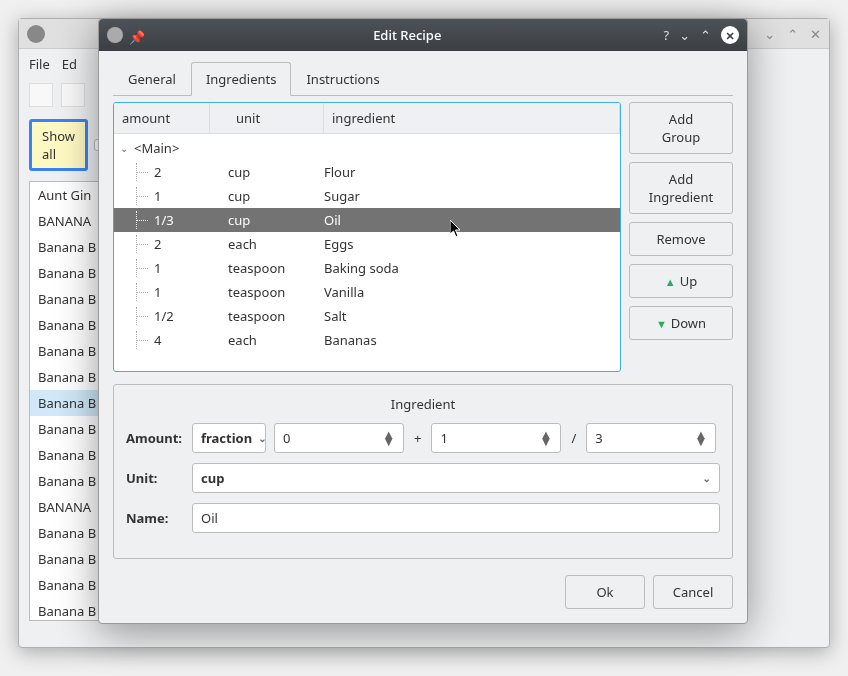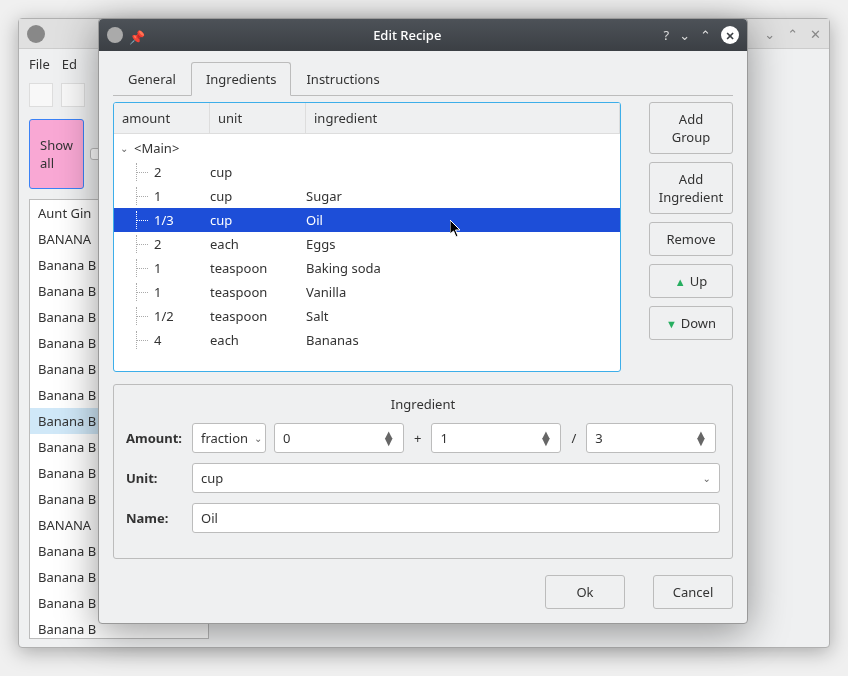--- a/index.html
+++ b/index.html
@@ -56,24 +56,24 @@
   gap: 8px;
 }
 .bg-sidebar { width: 180px; }
 .bg-search-row {
   display: flex;
   gap: 6px;
   margin-bottom: 10px;
   width: 100%;
 }
 .bg-btn {
-  border: 1px solid #3b82f6;
-  background: #f9a8d4;
+  border: 3px solid #3b82f6;
+  background: #fef9c3;
   border-radius: 3px;
-  padding: 16px 10px;
+  padding: 5px 10px;
   color: #333;
 }
 .bg-search-right {
   margin-left: auto;
   display: flex;
   gap: 6px;
   align-items: center;
 }
 .bg-search-input {
   border: 1px solid #bcbcbc;
@@ -188,21 +188,21 @@
   display: flex;
   background: #eff0f1;
   border-bottom: 1px solid #ddd;
 }
 .ing-header > div {
   padding: 6px 8px;
   color: #333;
   border-right: 1px solid #ddd;
 }
 .col-amt { width: 96px; }
-.col-unit { width: 96px; }
+.col-unit { width: 96px; margin-left: 18px; }
 .col-ing { flex: 1; }
 
 .ing-tree { padding: 2px 0; }
 .grp-row {
   display: flex;
   align-items: center;
   padding: 3px 6px;
   color: #333;
 }
 .grp-chev {
@@ -211,21 +211,21 @@
   color: #666;
   font-size: 10px;
   margin-right: 2px;
 }
 .ing-row {
   display: flex;
   padding: 3px 0;
   color: #333;
   position: relative;
 }
-.ing-row.sel { background: #1d4ed8; color: #fff; }
+.ing-row.sel { background: #737373; color: #fff; }
 .ing-row > div { overflow: hidden; white-space: nowrap; }
 .ing-row .col-amt { padding-left: 40px; position: relative; }
 .tree-line {
   position: absolute;
   left: 22px; top: 0; bottom: 0;
   border-left: 1px dotted #aaa;
 }
 .tree-branch {
   position: absolute;
   left: 22px; top: 50%;
@@ -245,21 +245,20 @@
   background: #eff0f1;
   border-radius: 3px;
   padding: 7px 24px;
   color: #333;
   cursor: pointer;
   text-align: center;
   display: flex;
   align-items: center;
   justify-content: center;
   gap: 4px;
-  margin-left: 20px;
 }
 .arr-up { color: #27ae60; font-size: 11px; }
 .arr-down { color: #27ae60; font-size: 11px; }
 
 .ing-edit {
   border: 1px solid #bcbcbc;
   border-radius: 3px;
   margin-top: 12px;
   padding: 10px 12px 14px;
 }
@@ -277,21 +276,21 @@
 .form-label { width: 58px; color: #333; font-weight: bold; }
 .select, .spinbox, .text-input {
   border: 1px solid #bcbcbc;
   background: #fff;
   border-radius: 3px;
   padding: 5px 8px;
   color: #333;
   display: flex;
   align-items: center;
 }
-.select { cursor: pointer; justify-content: space-between; }
+.select { cursor: pointer; justify-content: space-between; font-weight: bold; }
 .select-chev { color: #666; font-size: 10px; margin-left: 6px; }
 .spinbox { justify-content: space-between; }
 .spin-arrows {
   display: flex;
   flex-direction: column;
   font-size: 7px;
   color: #666;
   line-height: 7px;
 }
 .plus, .slash { color: #333; padding: 0 2px; }
@@ -393,20 +392,21 @@
           <div class="col-ing">ingredient</div>
         </div>
         <div class="ing-tree" id="ing-tree">
             <div class="grp-row">
               <span class="grp-chev">⌄</span>
               <span>&lt;Main&gt;</span>
             </div>
             <div class="ing-row">
               <div class="col-amt"><span class="tree-line"></span><span class="tree-branch"></span>2</div>
               <div class="col-unit">cup</div>
+              <div class="col-ing">Flour</div>
             </div>
             <div class="ing-row">
               <div class="col-amt"><span class="tree-line"></span><span class="tree-branch"></span>1</div>
               <div class="col-unit">cup</div>
               <div class="col-ing">Sugar</div>
             </div>
             <div class="ing-row sel">
               <div class="col-amt"><span class="tree-line"></span><span class="tree-branch"></span>1/3</div>
               <div class="col-unit">cup</div>
               <div class="col-ing">Oil</div>

